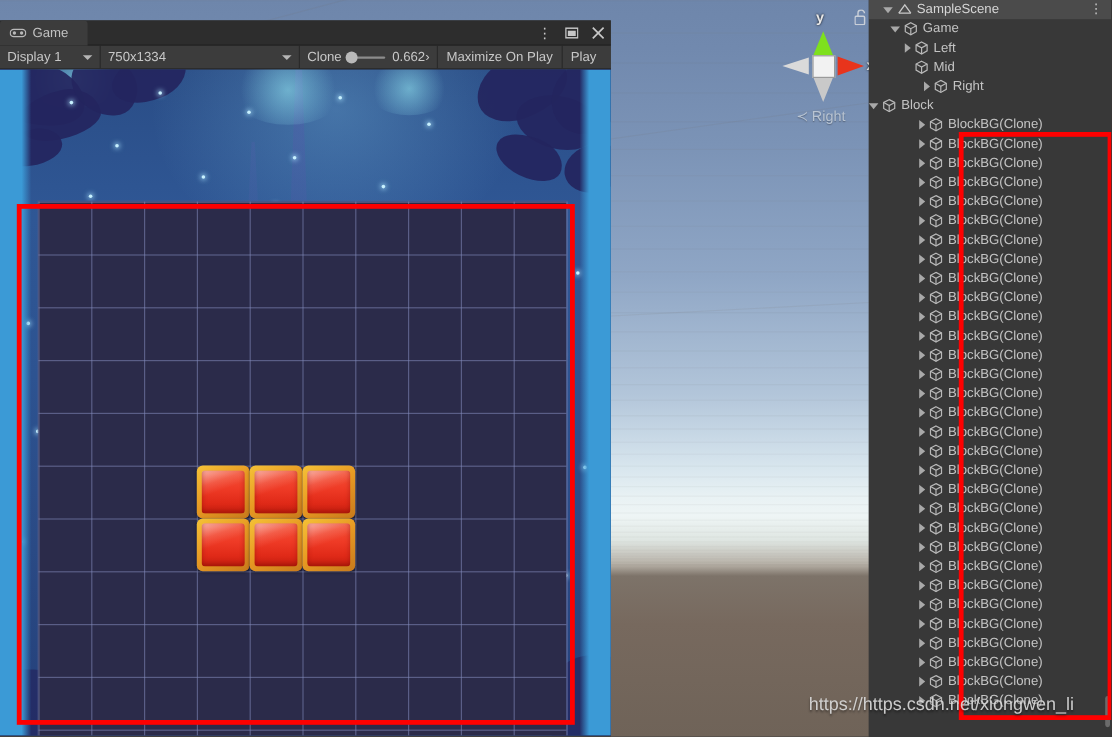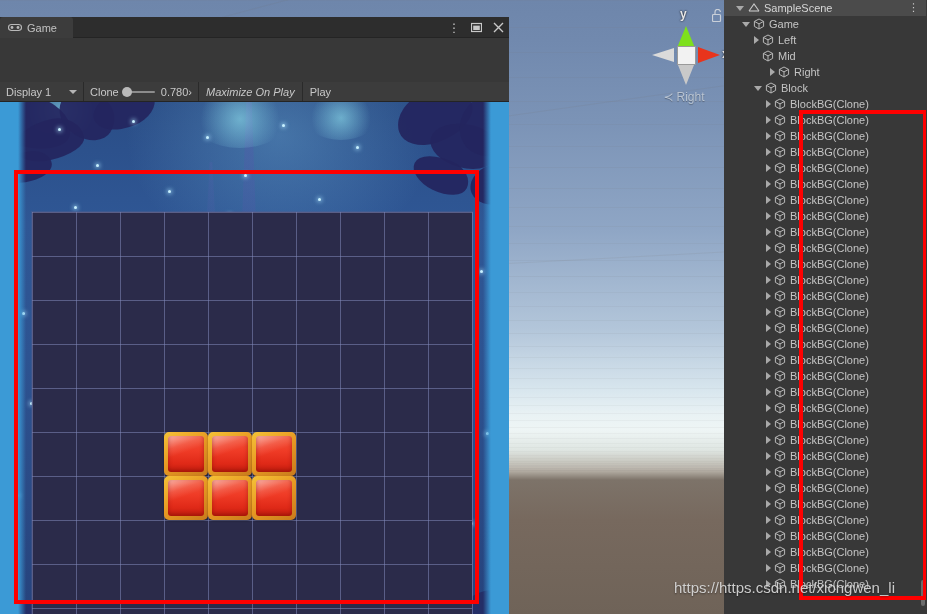--- a/index.html
+++ b/index.html
@@ -93,21 +93,21 @@
   .win-controls {
     position:absolute; right:4px; top:0; height:21px;
     display:flex; align-items:center; gap:8px;
   }
   .win-btn { cursor:default; display:inline-flex; align-items:center; justify-content:center;
     width:14px; height:14px; color:#c8c8c8; }
   .kebab { font-size:12px; line-height:1; letter-spacing:0; }
 
   .game-toolbar {
     height:20px; background:#3c3c3c; border-bottom:1px solid #242424;
-    display:flex; align-items:stretch; font-size:11px; color:#c8c8c8;margin-top:44px;
+    display:flex; align-items:stretch; font-size:11px; color:#c8c8c8;
   }
   .tb-item {
     display:flex; align-items:center; padding:0 6px;
     border-right:1px solid #2a2a2a;
     white-space:nowrap;
   }
   .tb-display { width:84px; justify-content:space-between; }
   .tb-res { width:166px; justify-content:space-between; }
   .caret {
     width:0;height:0;border-left:4px solid transparent;border-right:4px solid transparent;
@@ -115,21 +115,21 @@
   }
   .tb-scale { gap:6px; width:115px; }
   .slider-track {
     position:relative; width:42px; height:2px; background:#8c8c8c; border-radius:1px;
   }
   .slider-knob {
     position:absolute; left:-3px; top:-4px; width:10px; height:10px;
     border-radius:50%; background:#b9b9b9;
   }
   .scale-val { margin-left:auto; font-size:11px; }
-  .tb-maxplay { padding:0 7px;font-style:italic; }
+  .tb-maxplay { padding:0 7px; }
   .tb-mute { padding:0 7px; border-right:none; }
 
   .game-render {
     position:relative; width:509px; height:555px; overflow:hidden;
     background:#2b4a7e;
   }
   
   .bg-sky {
     position:absolute; inset:0;
     background:
@@ -335,26 +335,30 @@
           </svg>
         </span>
       </div>
     </div>
 
     <div class="game-toolbar">
       <div class="tb-item tb-display">
         <span>Display 1</span>
         <span class="caret"></span>
       </div>
+      <div class="tb-item tb-res">
+        <span>750x1334</span>
+        <span class="caret"></span>
+      </div>
       <div class="tb-item tb-scale">
         <span>Clone</span>
         <span class="slider-track">
           <span class="slider-knob"></span>
         </span>
-        <span class="scale-val">0.780›</span>
+        <span class="scale-val">0.662›</span>
       </div>
       <div class="tb-item tb-maxplay">
         <span>Maximize On Play</span>
       </div>
       <div class="tb-item tb-mute">
         <span>Play</span>
       </div>
     </div>
 
     <div class="game-render">
@@ -499,21 +503,21 @@
         <div class="hrow" style="padding-left:46px;">
           <span class="tri tri-right"></span>
           <span class="cube-ico">
             <svg width="12" height="12" viewBox="0 0 12 12">
               <path d="M6 1 L10.6 3.4 L10.6 8.4 L6 11 L1.4 8.4 L1.4 3.4 Z" fill="none" stroke="#b8b8b8" stroke-width="1"></path>
               <path d="M1.4 3.4 L6 5.9 L10.6 3.4 M6 5.9 L6 11" fill="none" stroke="#b8b8b8" stroke-width="1"></path>
             </svg>
           </span>
           <span>Right</span>
         </div>
-        <div class="hrow" style="padding-left:30px;">
+        <div class="hrow" style="">
           <span class="tri tri-down"></span>
           <span class="cube-ico">
             <svg width="12" height="12" viewBox="0 0 12 12">
               <path d="M6 1 L10.6 3.4 L10.6 8.4 L6 11 L1.4 8.4 L1.4 3.4 Z" fill="none" stroke="#b8b8b8" stroke-width="1"></path>
               <path d="M1.4 3.4 L6 5.9 L10.6 3.4 M6 5.9 L6 11" fill="none" stroke="#b8b8b8" stroke-width="1"></path>
             </svg>
           </span>
           <span>Block</span>
         </div>
         <div class="hrow" style="padding-left:42px;">

